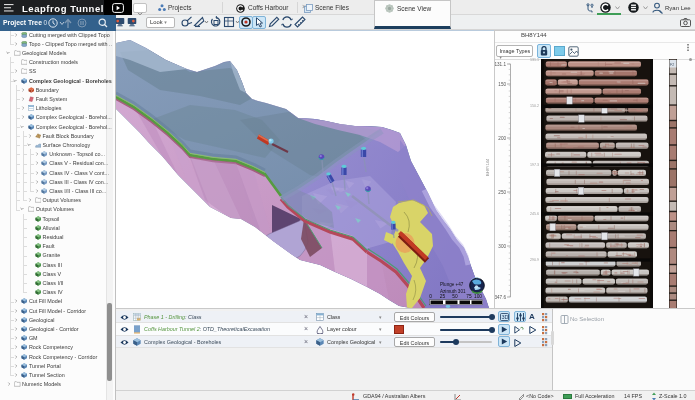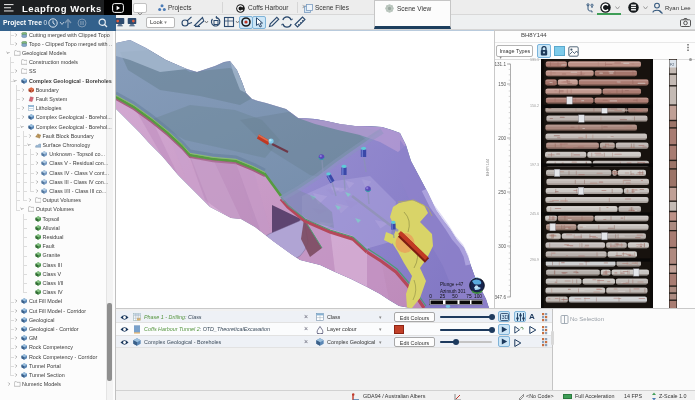--- a/index.html
+++ b/index.html
@@ -37,21 +37,21 @@
 </head>
 <body>
 <div id="page">
 
   <div class="abs" id="topbar">
     <svg class="abs" style="left:4px;top:4px" width="11" height="8" viewBox="0 0 11 8">
       <rect x="0" y="0" width="9.5" height="1.1" fill="#dcdcdc"></rect>
       <rect x="0" y="3.2" width="7" height="1.1" fill="#dcdcdc"></rect>
       <rect x="0" y="6.4" width="9.5" height="1.1" fill="#dcdcdc"></rect>
     </svg>
-    <div class="abs" style="left:22px;top:2.5px;font-size:9.5px;font-weight:bold;color:#fff;letter-spacing:.55px">Leapfrog Works</div>
+    <div class="abs" style="left:22px;top:2.5px;font-size:9.5px;font-weight:bold;color:#fff;letter-spacing:.55px">Leapfrog Tunnel</div>
     <div class="abs" style="left:104px;top:0;width:28px;height:15px;background:#000"></div>
     <svg class="abs" style="left:112px;top:3px" width="12" height="10" viewBox="0 0 12 10">
       <rect x="0.6" y="0.6" width="10.8" height="8.8" rx="2" fill="none" stroke="#fff" stroke-width="1"></rect>
       <path d="M4.6 2.7 L8 5 L4.6 7.3 Z" fill="#fff"></path>
     </svg>
   </div>
 
   <div class="abs" id="tabstrip"></div>
   <div class="abs" style="left:222px;top:2px;width:1px;height:11px;background:#d6d6d6"></div>
   <div class="abs" style="left:297px;top:2px;width:1px;height:11px;background:#d6d6d6"></div>

